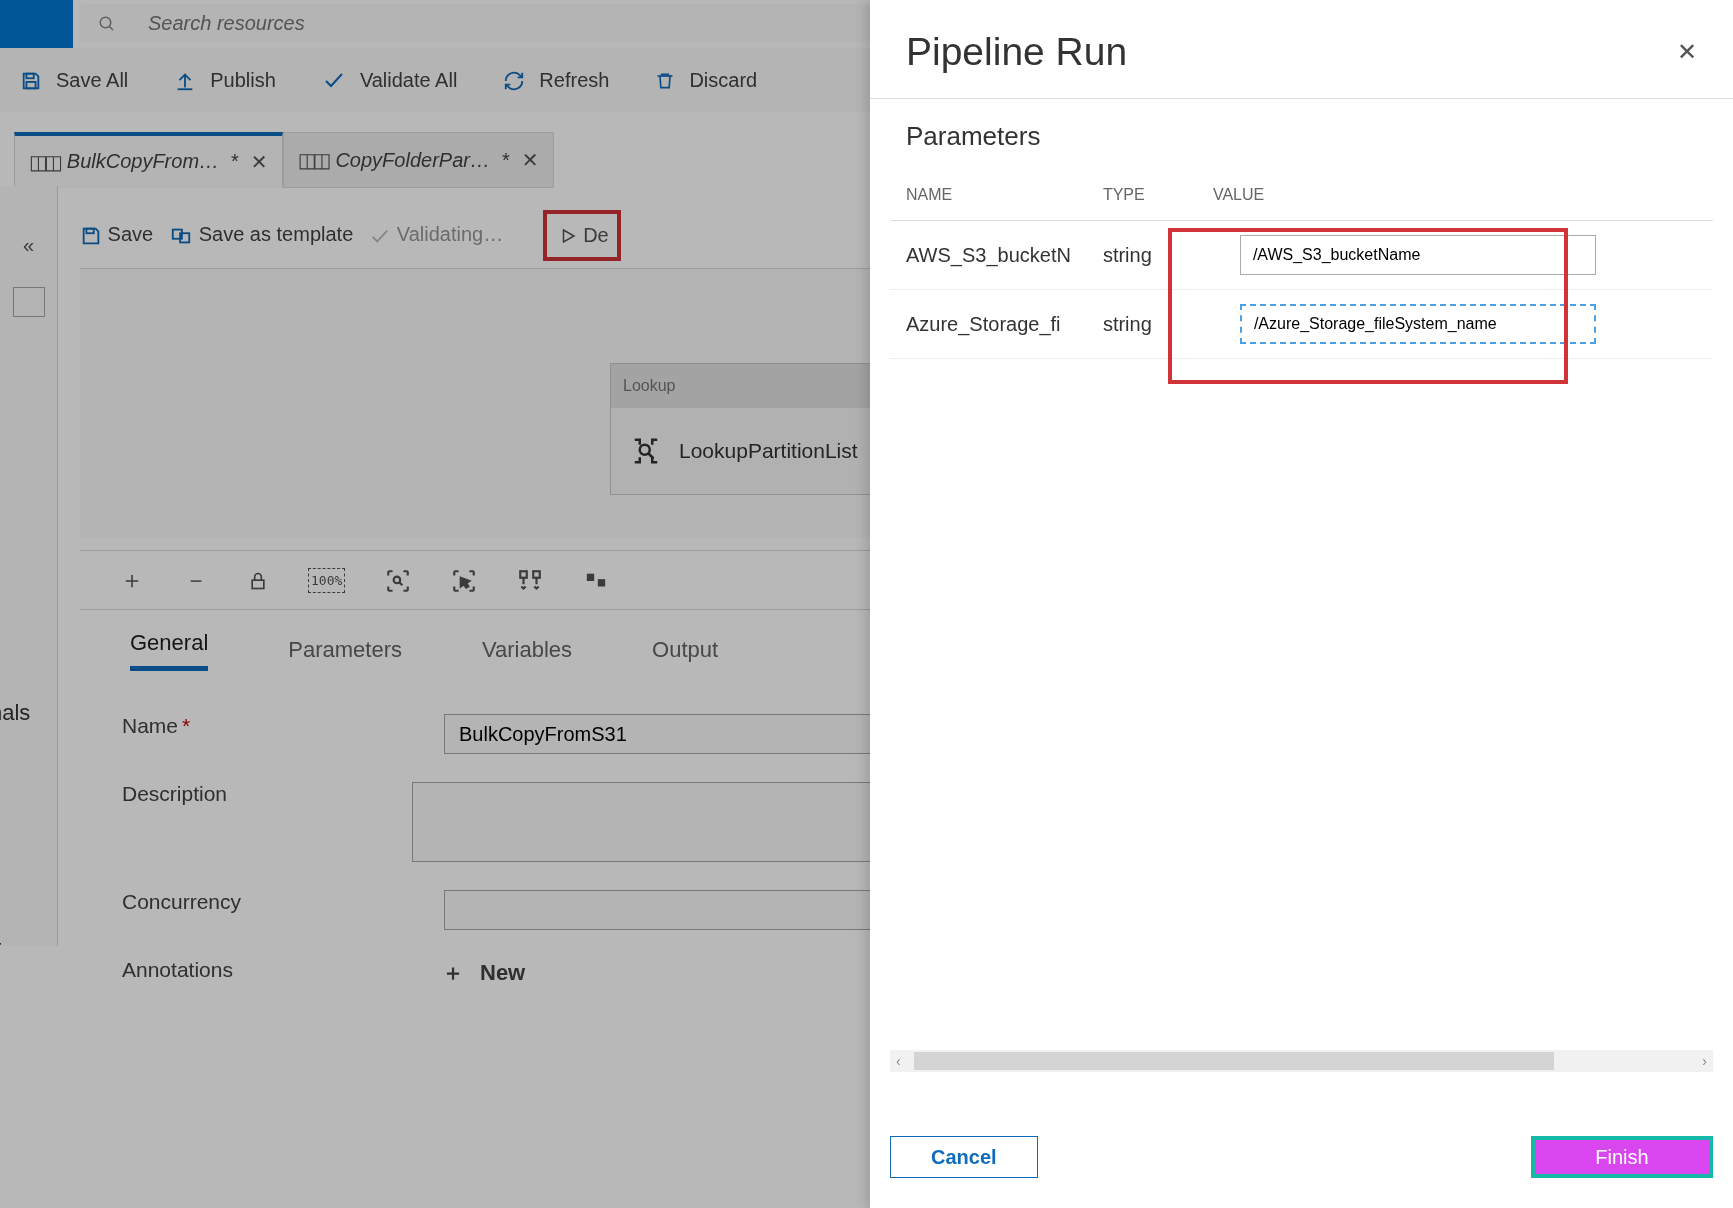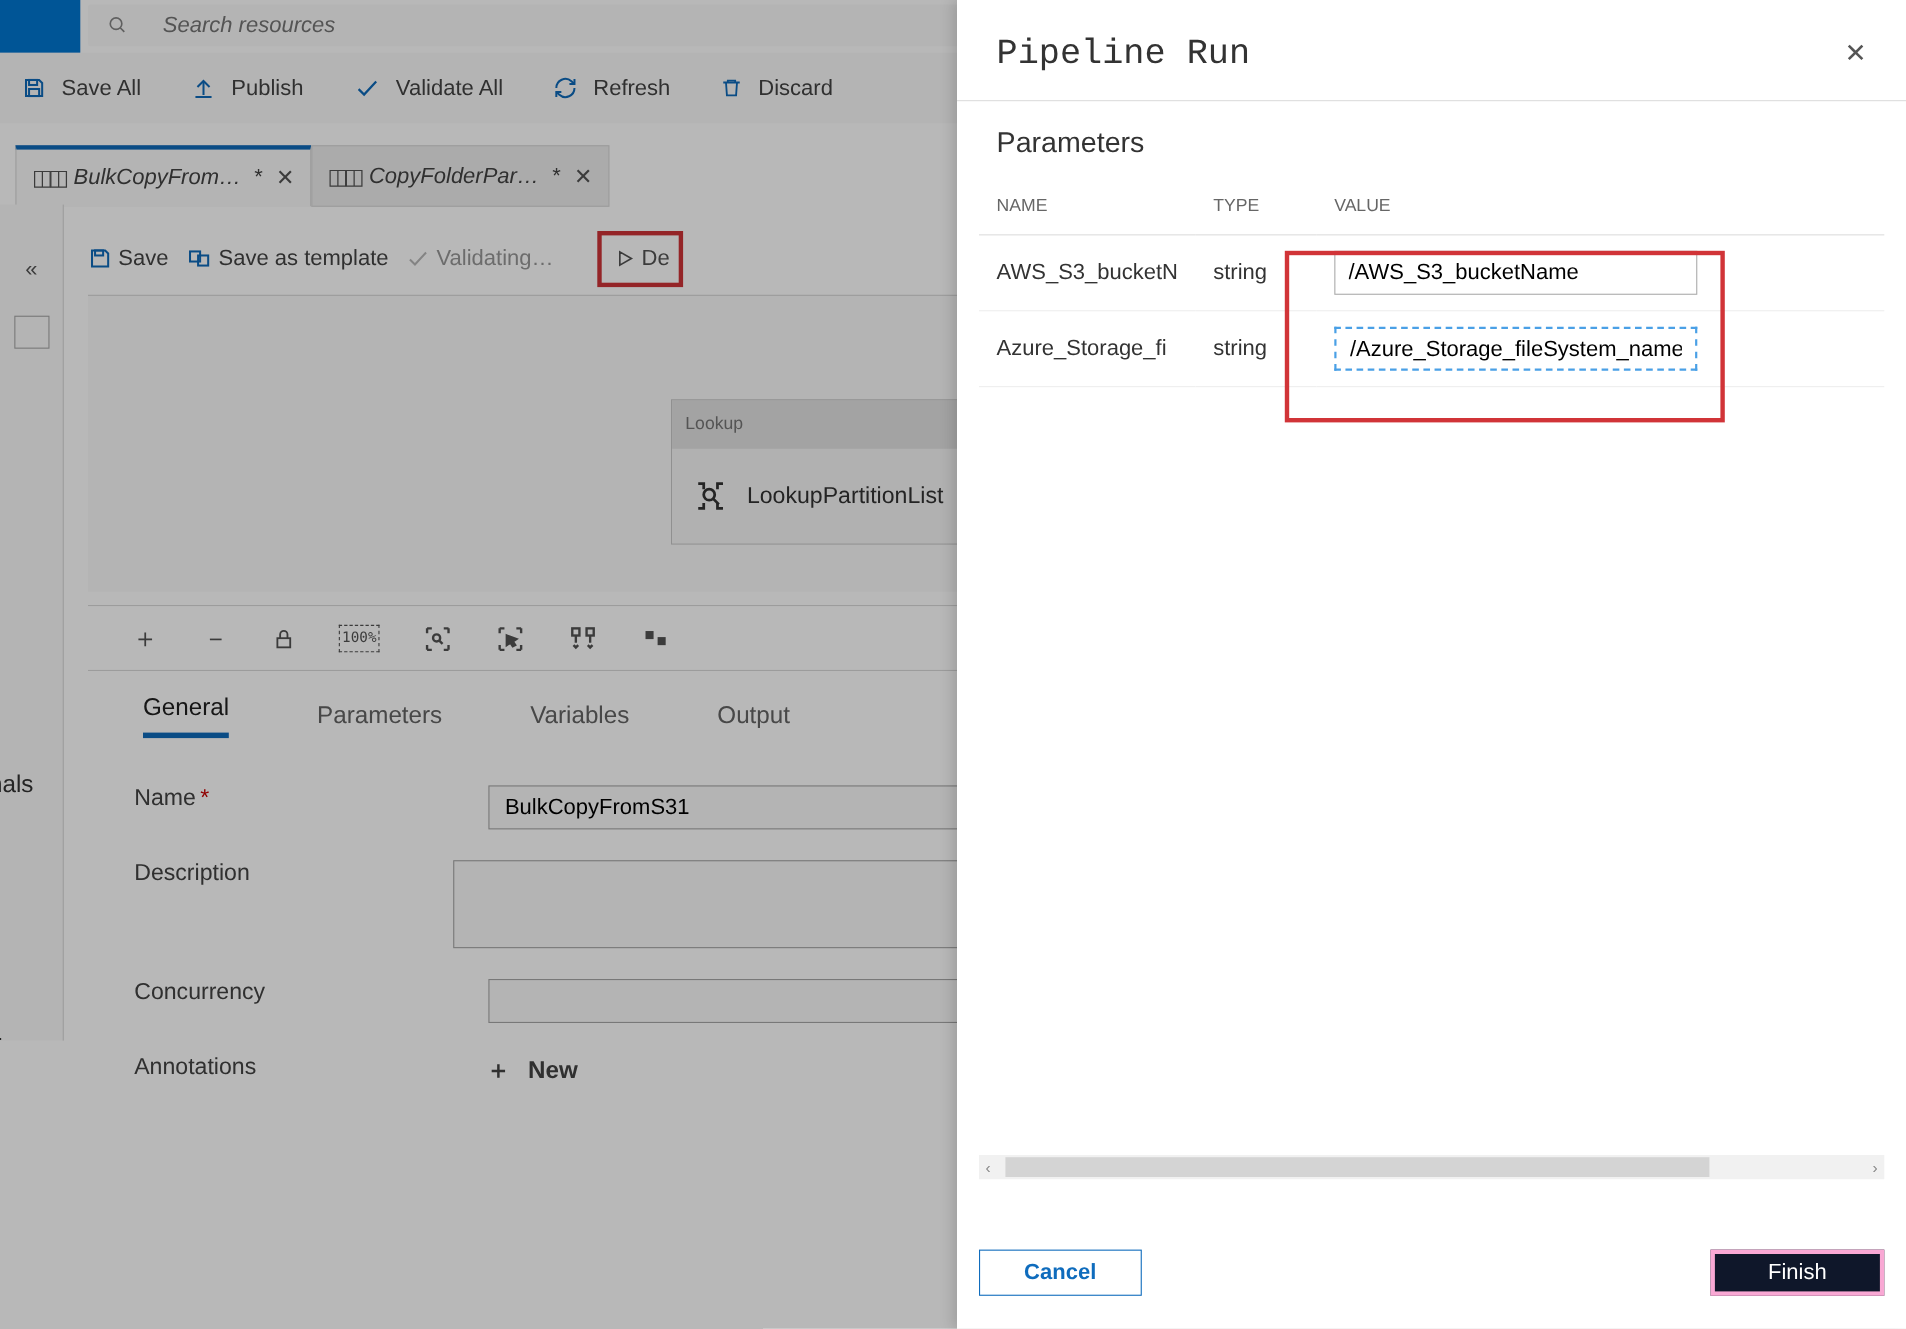--- a/index.html
+++ b/index.html
@@ -53,36 +53,36 @@
   .propRow input[type=text] { width:520px; height:40px; border:1px solid #aaa; padding:0 14px; font-size:20px;margin-left:32px;}
   .propRow textarea { width:520px; height:80px; border:1px solid #aaa; padding:8px 14px; font-size:20px;}
   .propRow .new { display:flex; align-items:center; gap:16px; font-size:22px; font-weight:600; margin-left:30px;}
 
   .sideword { position:absolute; left:-10px; top:700px; font-size:22px; color:#333;}
   .sideword2 { position:absolute; left:-6px; top:935px; font-size:22px; color:#333;}
 
   
   .panel { position:absolute; top:0; right:0; width:863px; height:1208px; background:#fff; z-index:10; display:flex; flex-direction:column; box-shadow:-4px 0 12px rgba(0,0,0,0.15);}
   .panel .phdr { padding:30px 36px 24px 36px; display:flex; justify-content:space-between; align-items:center;}
-  .panel .phdr h1 { font-size:32px; font-weight:400; color:#333;font-family:Liberation Mono, monospace;}
+  .panel .phdr h1 { font-size:39px; font-weight:400; color:#333;}
   .panel .phdr .x { font-size:24px; color:#555; }
   .panel hr { border:none; border-top:1px solid #ddd; margin:0 0 0 0;}
   .panel .sect { padding:22px 36px 10px 36px; font-size:26px; color:#333;}
   .panel table { width:calc(100% - 40px); margin:8px 20px 0 20px; border-collapse:collapse; font-size:20px;}
   .panel th { text-align:left; font-weight:400; color:#666; font-size:16px; padding:16px 16px; border-bottom:1px solid #ddd;}
   .panel td { padding:14px 16px; border-bottom:1px solid #eee; color:#333;}
-  .panel td input { height:40px; border:1px solid #aaa; padding:0 12px; font-size:20px; width:330px;}
+  .panel td input { height:40px; border:1px solid #aaa; padding:0 12px; font-size:16px; width:356px;margin-left:27px;}
   .panel td input.dash { border:2px dashed #4aa0e6; }
   .panel .highlight { position:absolute; border:4px solid #d13438; pointer-events:none;}
   .panel .scrolltrack { position:absolute; left:20px; right:20px; bottom:136px; height:22px; background:#f1f1f1; display:flex; align-items:center; justify-content:space-between; padding:0 6px; color:#888; font-size:14px;}
   .panel .scrolltrack .thumb { position:absolute; left:24px; top:2px; height:18px; width:640px; background:#d4d4d4;}
   .panel .footer { position:absolute; bottom:30px; left:20px; right:20px; display:flex; justify-content:space-between; align-items:center;}
   .panel .btn { height:42px; padding:0 40px; font-size:20px; display:flex; align-items:center; justify-content:center;}
   .panel .btn.cancel { border:1px solid #0f6cbd; color:#0f6cbd; background:#fff;font-weight:bold;}
-  .panel .btn.finish { background:#0f172a; color:#fff; border:4px solid #f9a8d4; width:158px;}
+  .panel .btn.finish { background:#d946ef; color:#fff; border:4px solid #14b8a6; width:182px;}
 
   svg { display:inline-block; vertical-align:middle;}
 </style>
 </head>
 <body>
 
 <div class="bg">
   <div class="topband"></div>
   <div class="searchbar">
     <span class="sicon">

